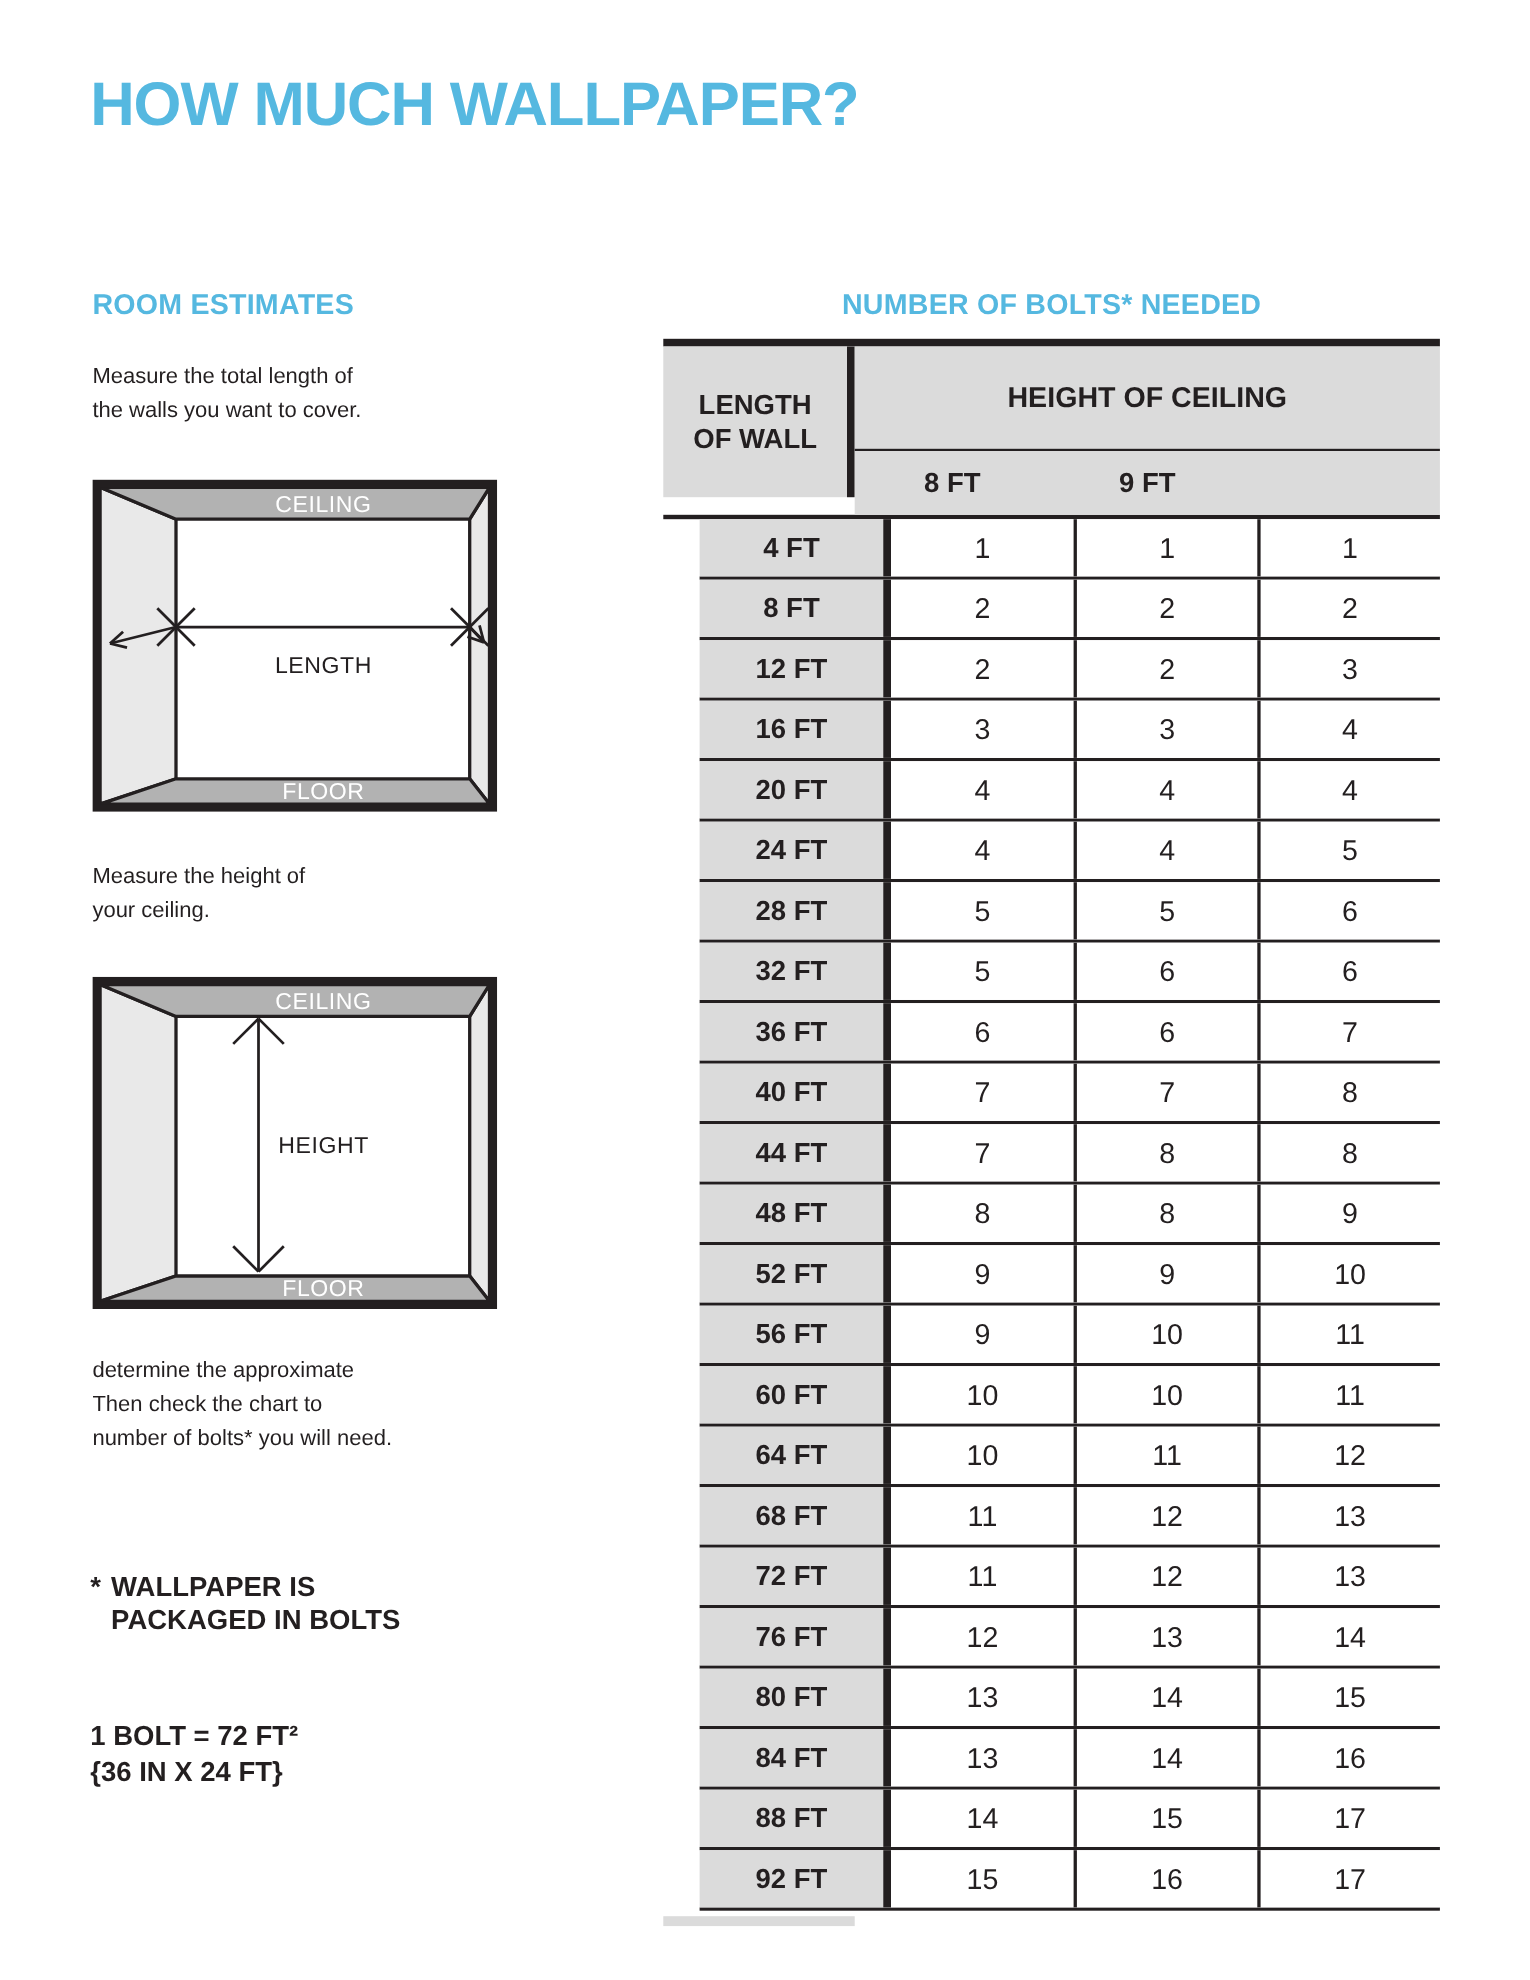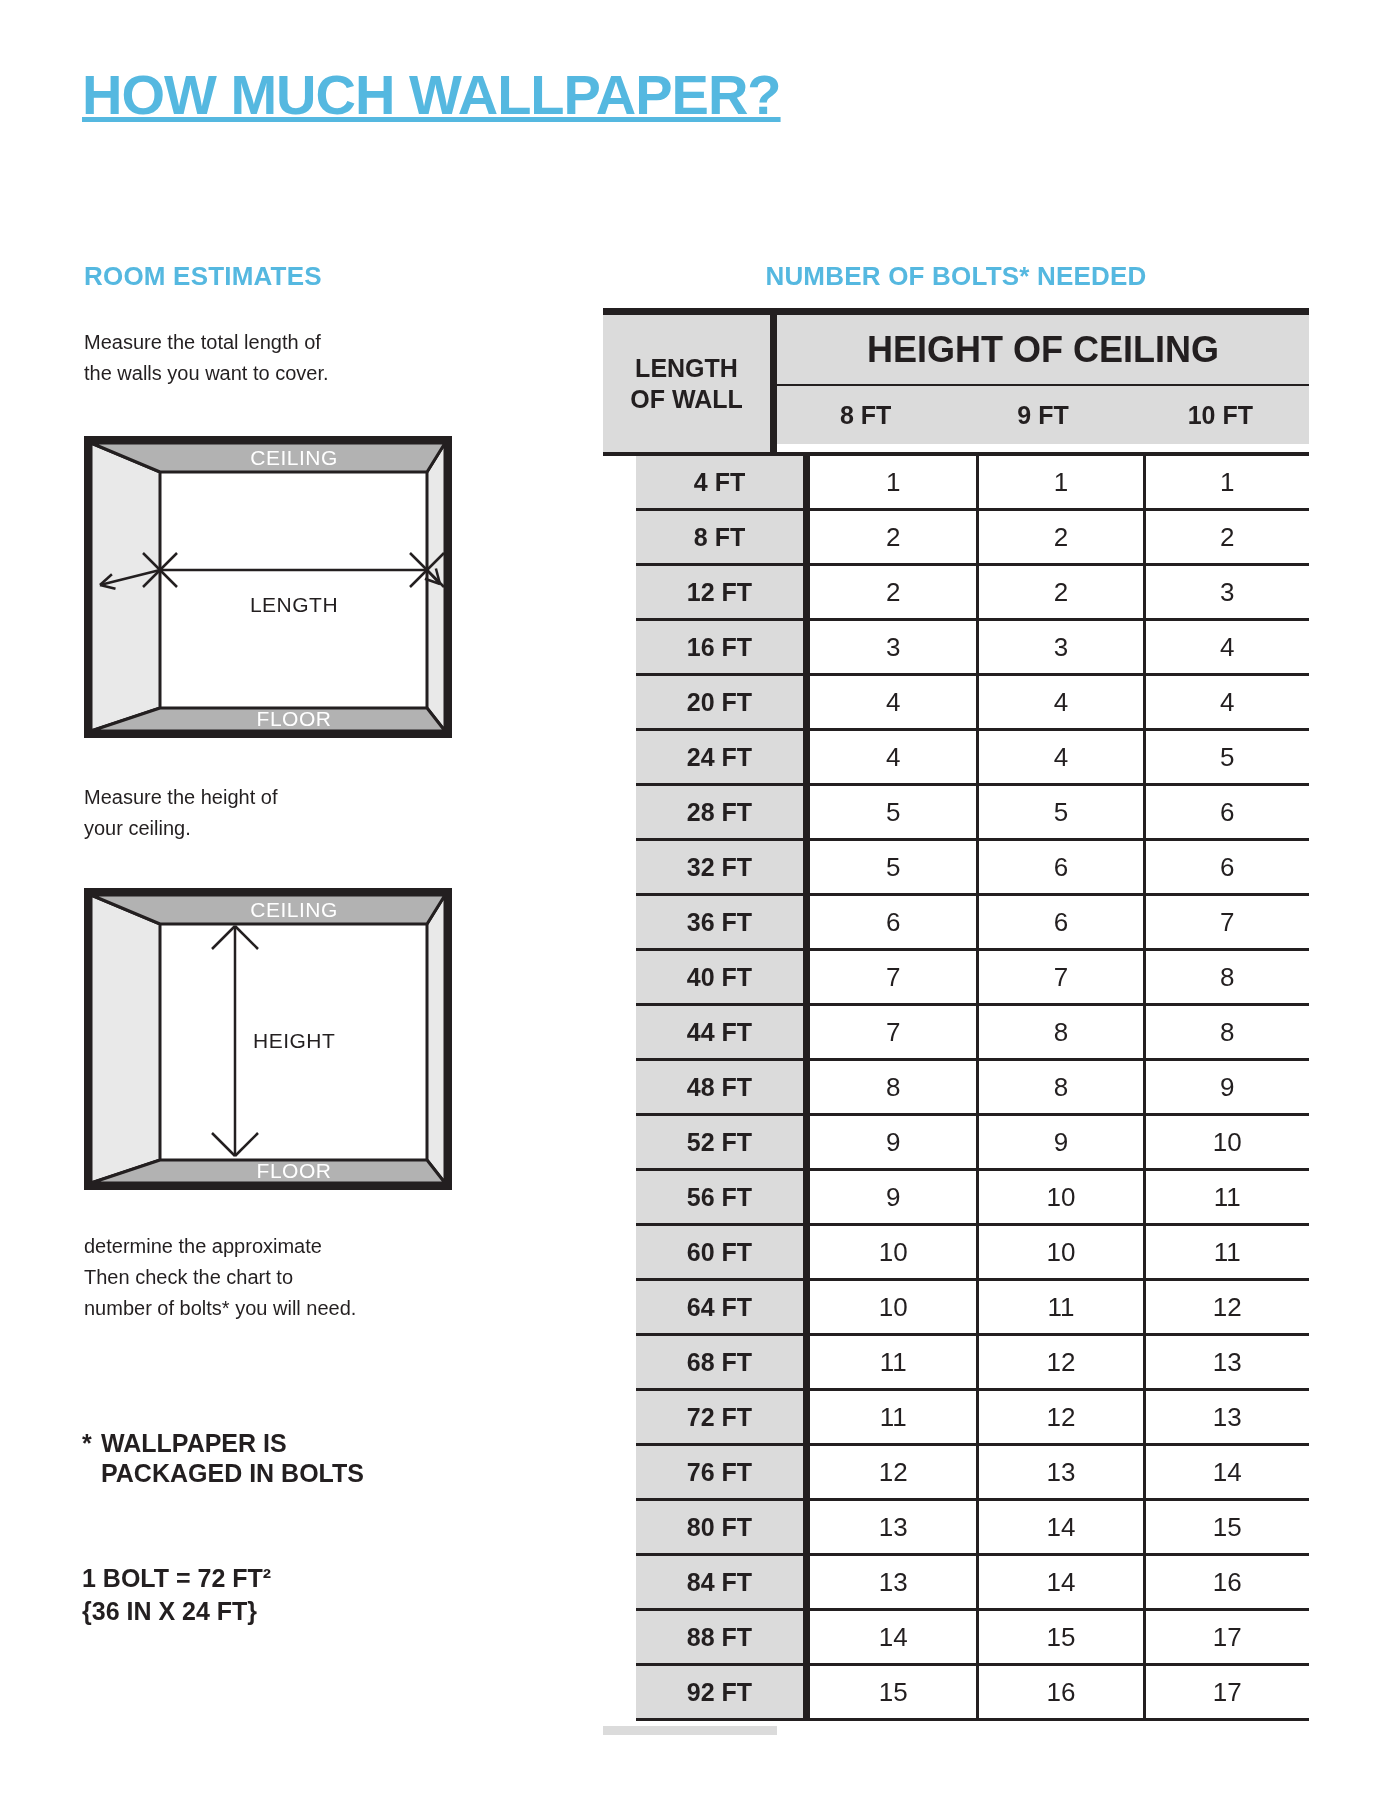--- a/index.html
+++ b/index.html
@@ -8,21 +8,21 @@
     --cellgray:#dbdbdb;
     --wall-light:#e9e9e9;
     --wall-mid:#b2b2b2;
   }
   *{box-sizing:border-box;margin:0;padding:0;}
   html,body{background:#fff;}
   body{font-family:"Liberation Sans", sans-serif;color:var(--ink);}
   .page{position:relative;width:1391px;height:1800px;background:#fff;overflow:hidden;}
 
   .title{position:absolute;left:82px;top:62px;font-size:56px;font-weight:bold;
-         color:var(--blue);letter-spacing:-1px;white-space:nowrap;text-decoration:underline;}
+         color:var(--blue);letter-spacing:-1px;white-space:nowrap;}
 
   .section-heading{position:absolute;font-size:26px;font-weight:bold;color:var(--blue);
          letter-spacing:0.2px;white-space:nowrap;}
   .heading-left{left:84px;top:261px;}
   .heading-right{left:603px;top:261px;width:706px;text-align:center;}
 
   .para{position:absolute;left:84px;font-size:20px;line-height:31px;color:var(--ink);}
   .para1{top:327px;}
   .para2{top:782px;}
   .para3{top:1231px;}
@@ -39,23 +39,23 @@
   .boltinfo{position:absolute;left:82px;top:1524px;font-size:25px;font-weight:bold;
             line-height:33px;margin-top:38px;}
 
   
   .tbl{position:absolute;left:603px;top:308px;width:706px;}
   .tbl-topbar{height:7px;background:var(--ink);}
   .thead{display:grid;grid-template-columns:174px 1fr;}
   .thead-col1{height:137px;background:var(--cellgray);border-right:7px solid var(--ink);
               display:flex;flex-direction:column;justify-content:center;align-items:center;
               font-size:25px;font-weight:bold;line-height:31px;text-align:center;}
-  .group-head{height:71px;background:var(--cellgray);border-bottom:2px solid var(--ink);
+  .group-head{height:95px;background:var(--cellgray);border-bottom:2px solid var(--ink);
               display:flex;justify-content:center;align-items:center;
-              font-size:36px;font-weight:bold;}
+              font-size:26px;font-weight:bold;}
   .sub-head{height:58px;background:var(--cellgray);display:grid;
             grid-template-columns:repeat(3,1fr);}
   .sub-head span{display:flex;justify-content:center;align-items:center;
             font-size:25px;font-weight:bold;}
   .tbl-body{border-top:4px solid var(--ink);padding-left:33px;}
   .trow{display:grid;grid-template-columns:174px repeat(3,1fr);height:55px;
         border-bottom:3px solid var(--ink);}
   .tlabel{background:var(--cellgray);border-right:7px solid var(--ink);
           display:flex;justify-content:center;align-items:center;
           font-size:25px;font-weight:bold;}
@@ -156,21 +156,20 @@
     <div class="thead">
       <div class="thead-col1">
         <div>LENGTH</div>
         <div>OF WALL</div>
       </div>
       <div class="thead-right">
         <div class="group-head">HEIGHT OF CEILING</div>
         <div class="sub-head">
           <span>8 FT</span>
           <span>9 FT</span>
-          <span>10 FT</span>
         </div>
       </div>
     </div>
     <div class="tbl-body">
   <div class="trow">
     <div class="tlabel">4 FT</div>
     <div class="tval">1</div>
     <div class="tval">1</div>
     <div class="tval">1</div>
   </div>

